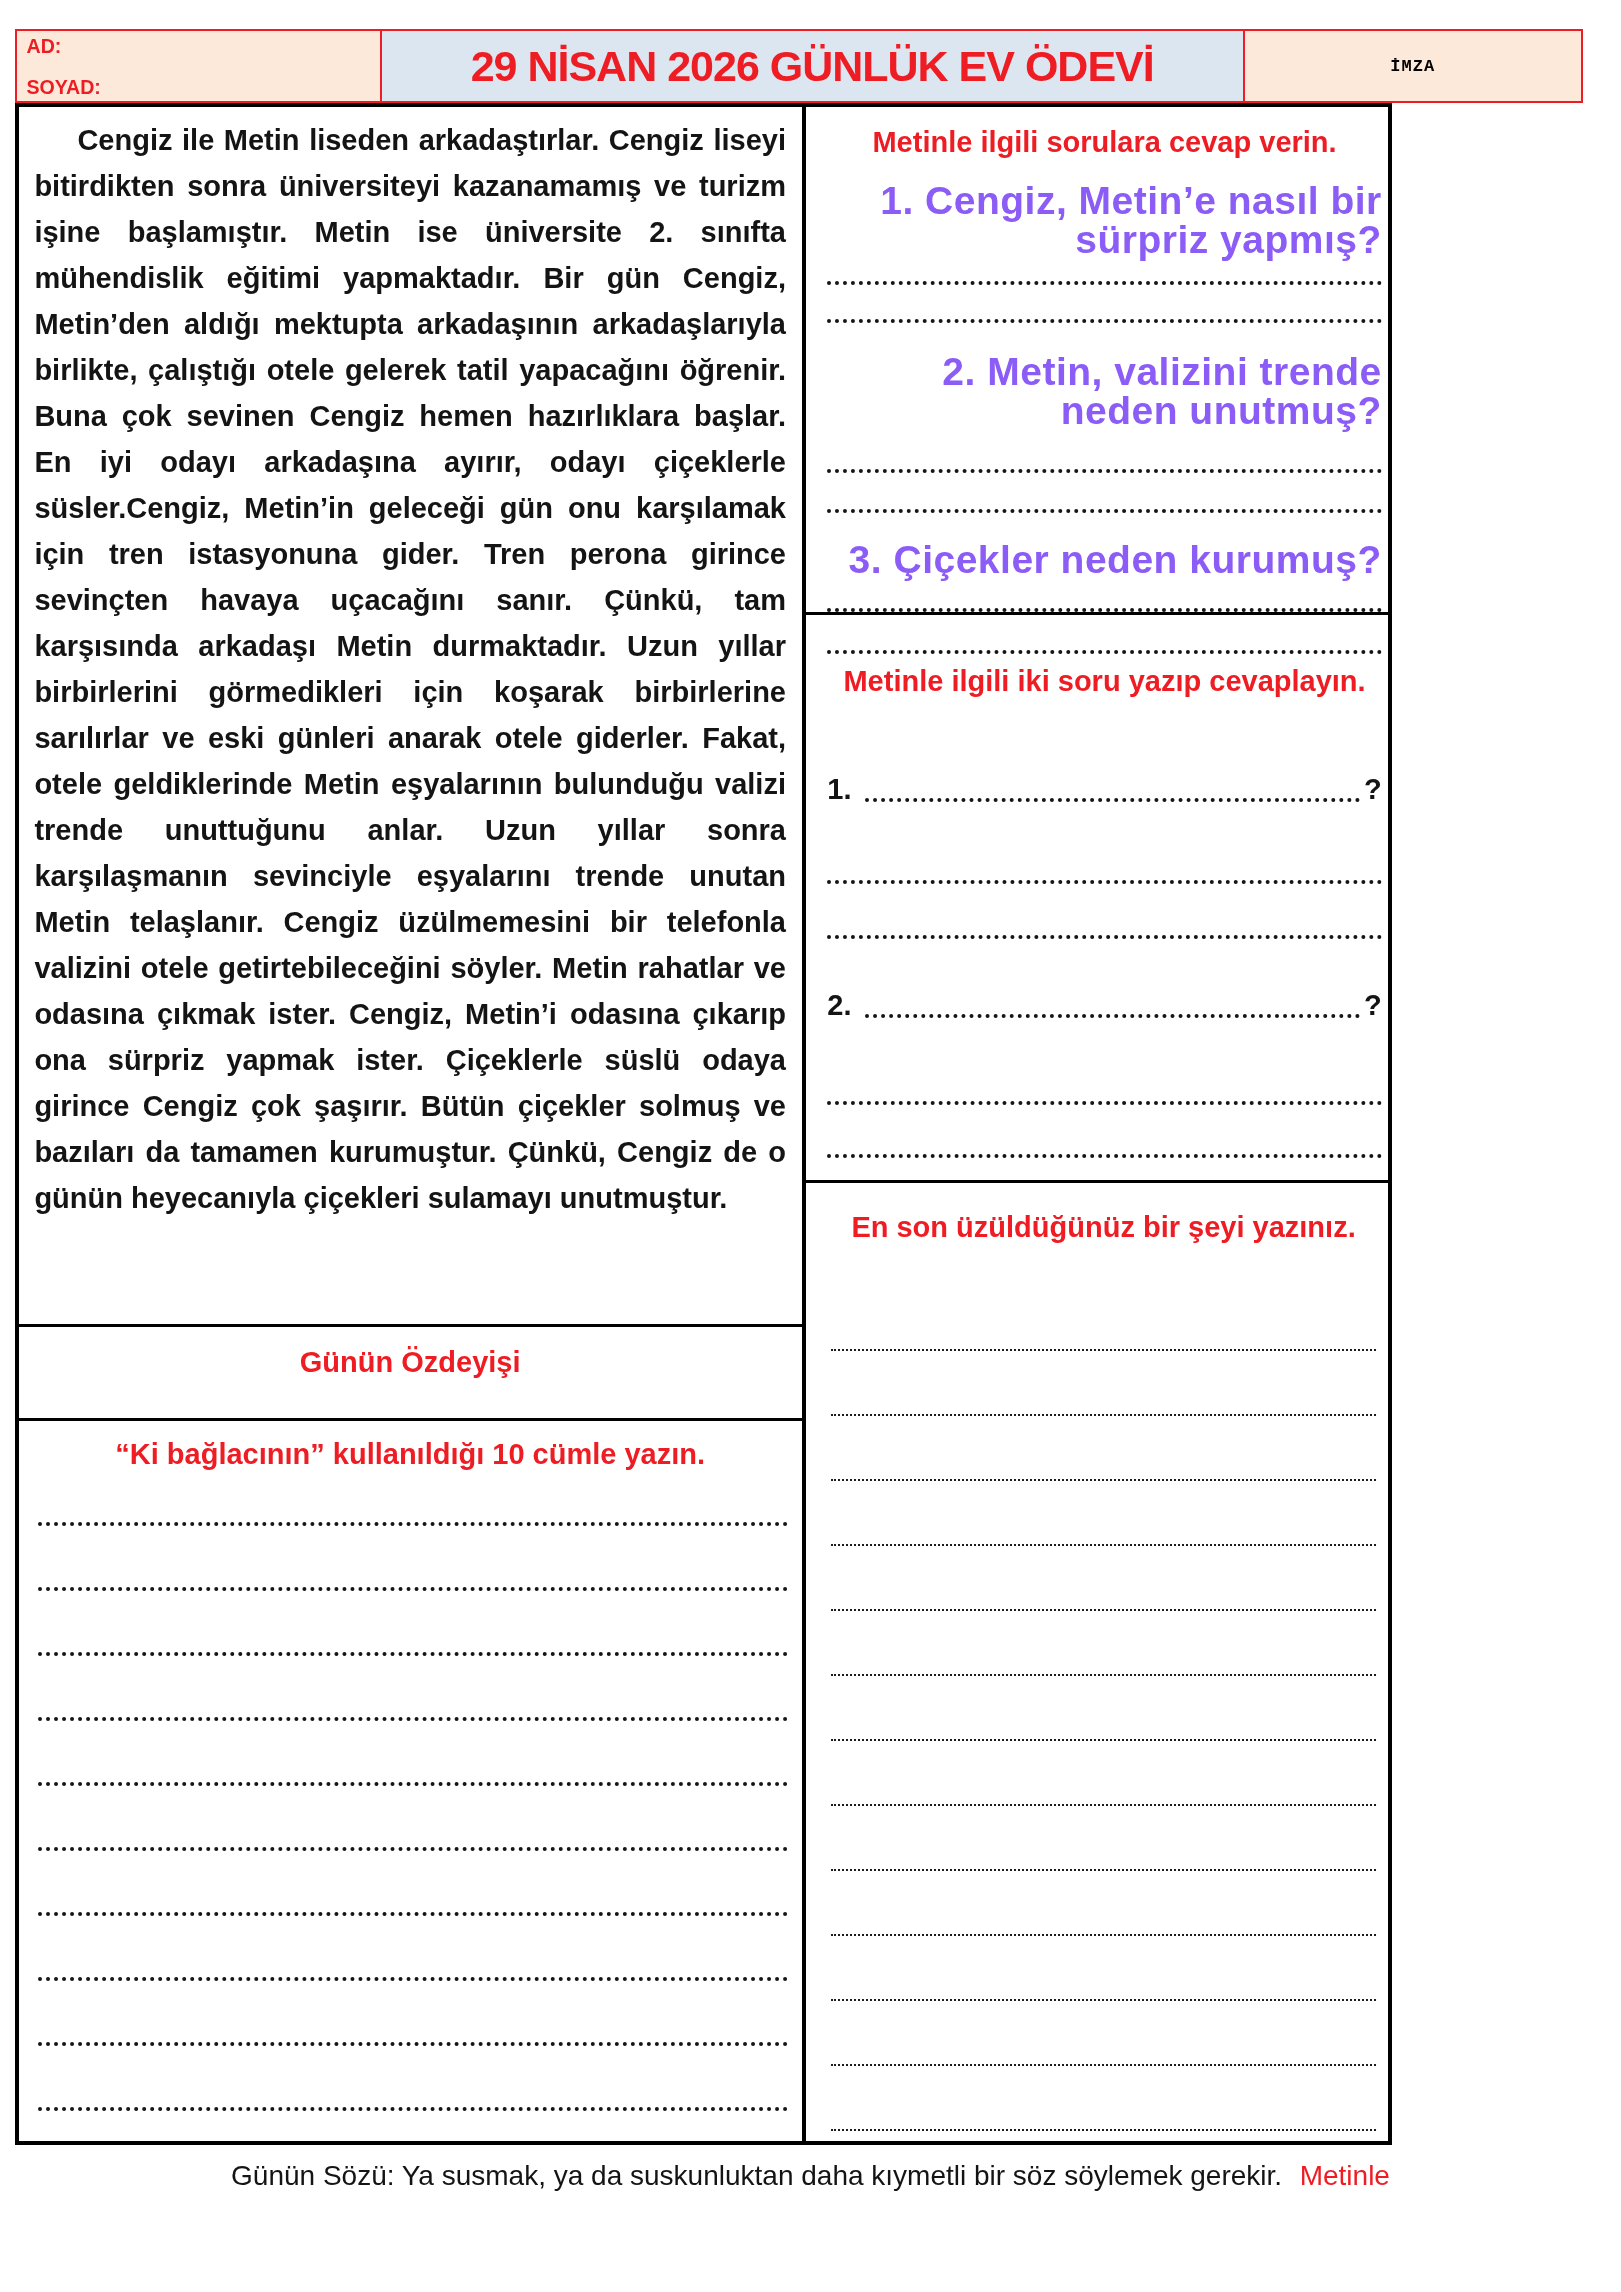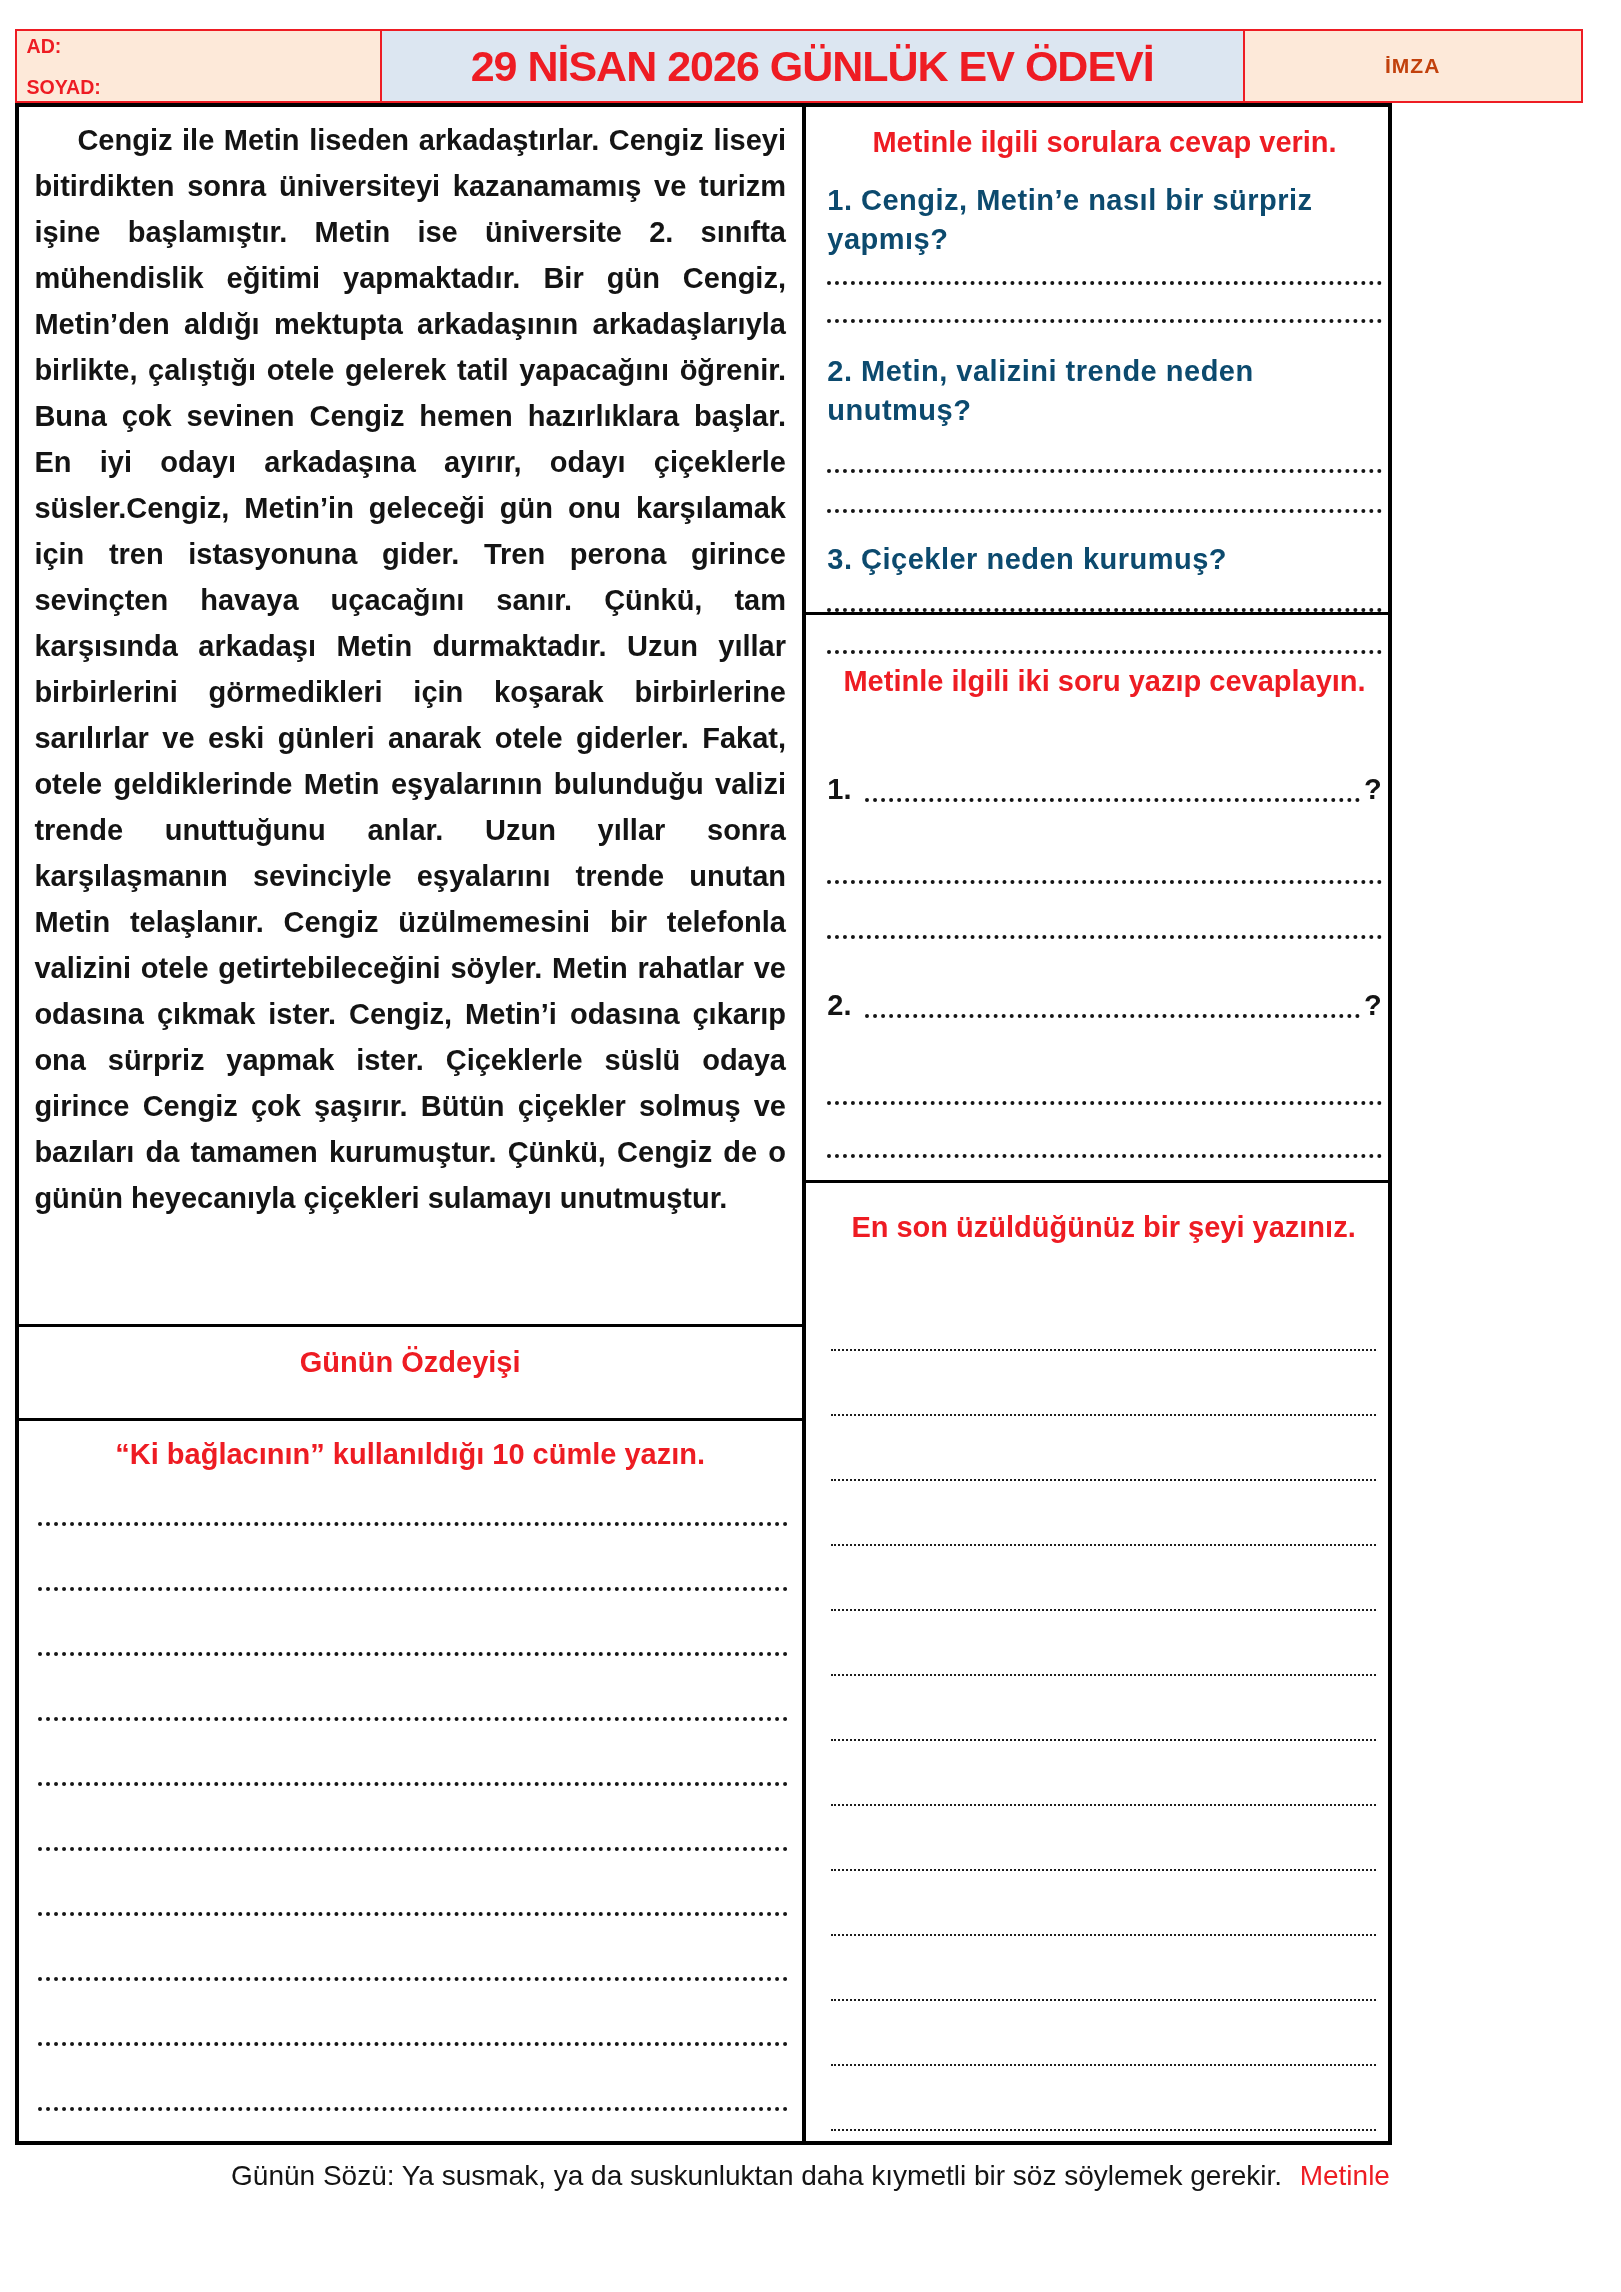--- a/index.html
+++ b/index.html
@@ -11,21 +11,21 @@
           display:flex;border:2.9px solid #ee1c23;box-sizing:border-box;}
   .hcell{box-sizing:border-box;height:100%;}
   .name-cell{width:365px;background:#fde9d9;border-right:2.9px solid #ee1c23;
              display:flex;flex-direction:column;justify-content:space-between;
              padding:4.9px 7.8px 2px 9.8px;}
   .name-cell div{color:#ee1c23;font-weight:bold;font-size:19.6px;line-height:21.6px;}
   .title-cell{flex:1;background:#dce6f1;display:flex;align-items:center;justify-content:center;}
   .title-cell span{color:#ee1c23;font-weight:bold;font-size:43px;letter-spacing:-1px;white-space:nowrap;}
   .imza-cell{width:338px;background:#fde9d9;border-left:2.9px solid #ee1c23;
              display:flex;align-items:center;justify-content:center;}
-  .imza-cell span{color:#c2410c;font-weight:bold;font-size:21px;letter-spacing:1px;}
+  .imza-cell span{color:#000000;font-weight:bold;font-size:17px;letter-spacing:1px;font-family:Liberation Mono, monospace;}
 
   
   .content{position:absolute;left:14.7px;top:103px;width:1377px;height:2042px;
            border:4.9px solid #000;box-sizing:border-box;display:flex;background:#fff;}
   .col-left{width:787px;box-sizing:border-box;border-right:4.9px solid #000;
             display:flex;flex-direction:column;}
   .col-right{flex:1;display:flex;flex-direction:column;box-sizing:border-box;}
 
   
   .story{flex:1;box-sizing:border-box;padding:9.8px 15.7px 0 15.7px;
@@ -42,21 +42,21 @@
   
   .dotline{box-sizing:border-box;border-bottom:4.9px dotted #151515;}
   .fine .dotline{border-bottom:2.9px dotted #1c1c1c;}
 
   
   .sec{box-sizing:border-box;}
   .sec1{height:505px;padding:15.7px 5.9px 0 21.6px;}
   .sec2{height:568px;border-top:3.9px solid #000;padding:47px 5.9px 0 21.6px;}
   .sec3{flex:1;border-top:3.9px solid #000;padding:24.5px 11.8px 0 25.5px;}
 
-  .question{font-weight:bold;font-size:29px;line-height:39px;letter-spacing:0.5px;color:#0c4a6e;}
+  .question{font-weight:bold;font-size:39px;line-height:39px;letter-spacing:0.5px;color:#8b5cf6;text-align:right;}
   .sec1 .question{margin-top:19.6px;}
   .sec1 .q2{margin-top:29px;}
   .sec1 .q3{margin-top:27.4px;}
   .sec1 .a1{margin-top:21.6px;}
   .sec1 .a2{margin-top:34px;}
   .sec1 .a3{margin-top:39px;}
   .sec1 .a4{margin-top:36px;}
   .sec1 .a5{margin-top:29px;}
   .sec1 .a6{margin-top:38px;}
 

